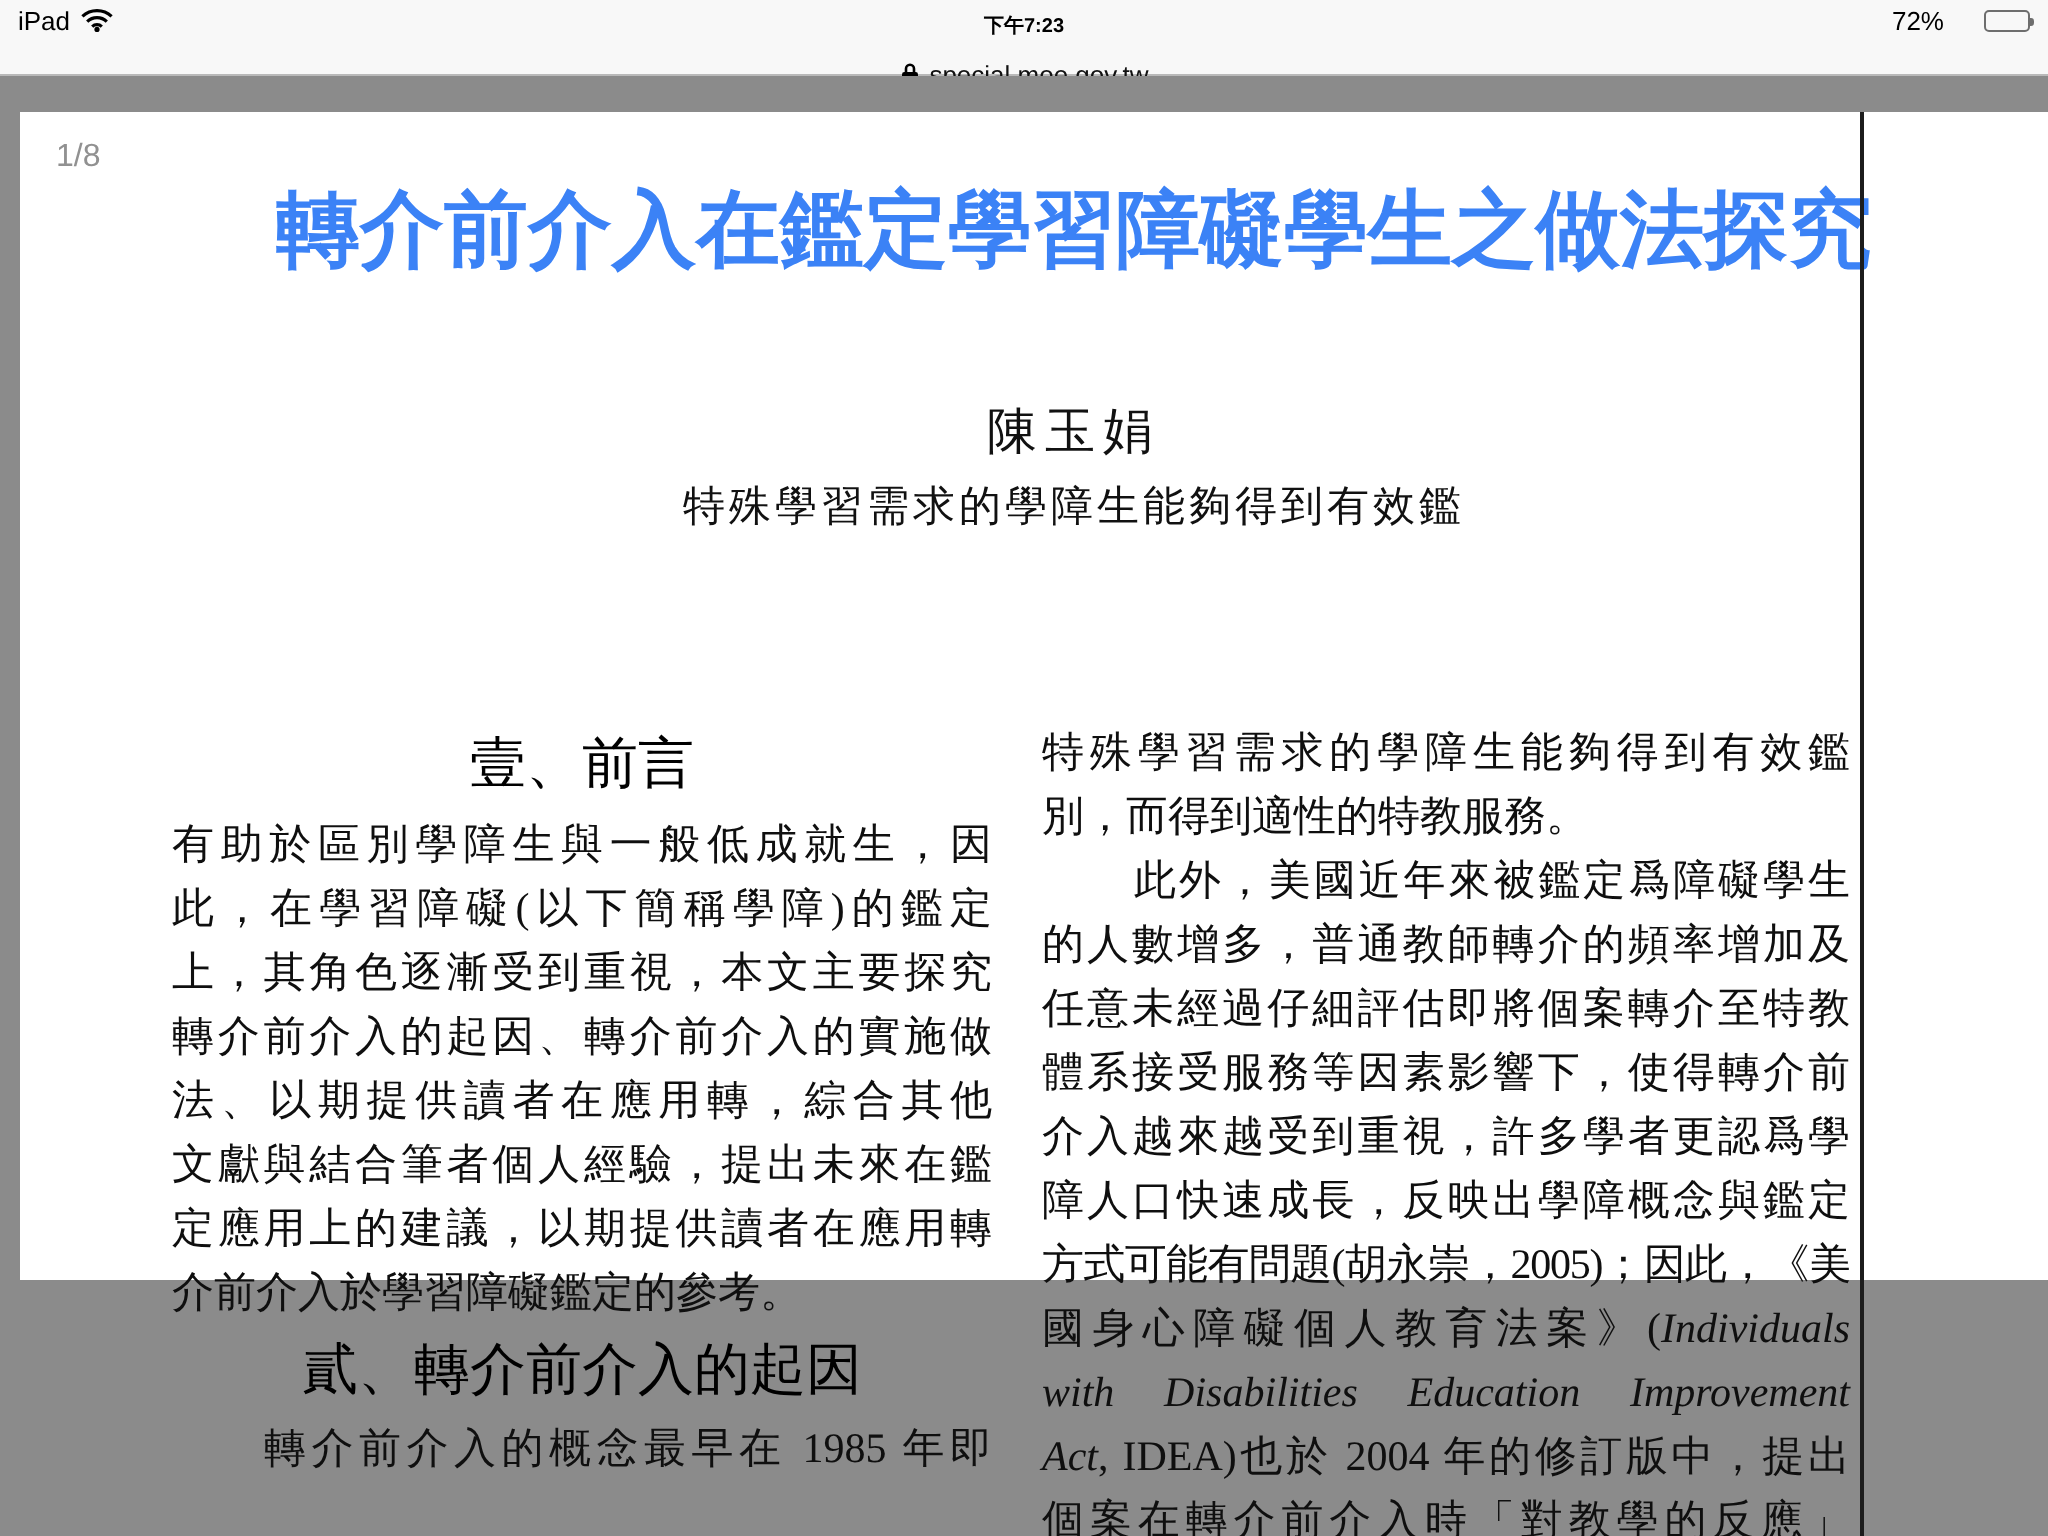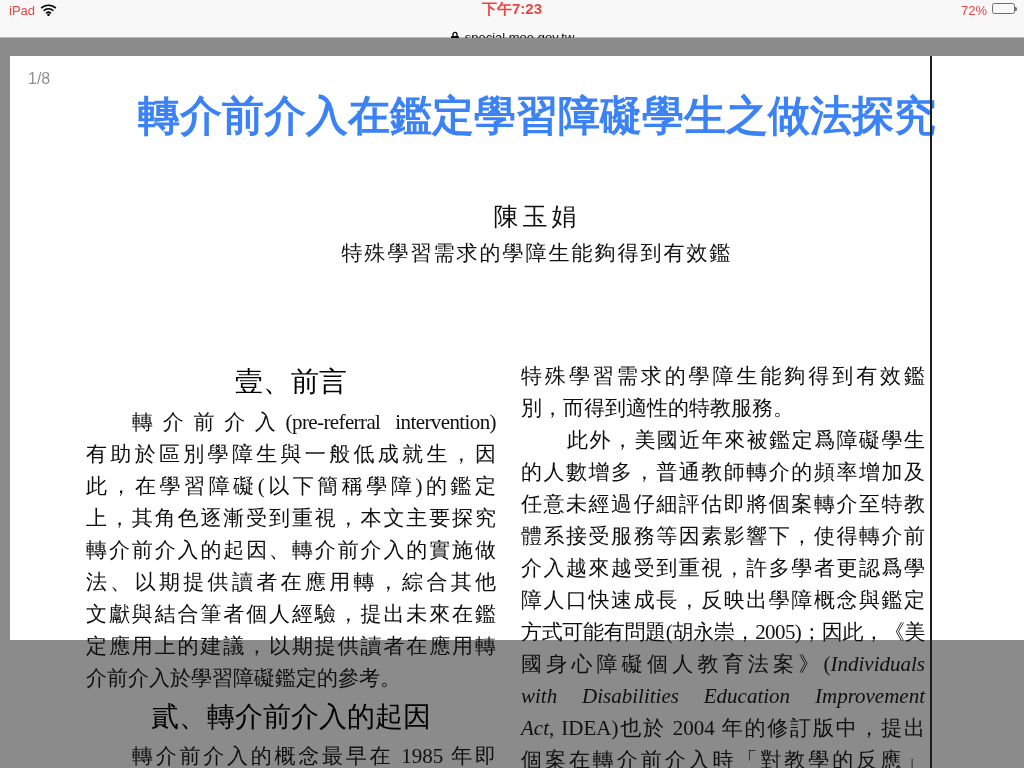--- a/index.html
+++ b/index.html
@@ -5,25 +5,25 @@
   html,body{margin:0;padding:0;}
   body{width:1024px;height:768px;overflow:hidden;background:#8b8b8b;
        font-family:"Liberation Sans", sans-serif;}
   .screen{position:relative;width:1024px;height:768px;}
 
   
   .chrome{position:absolute;left:0;top:0;width:1024px;height:38px;
           background:#f8f8f8;border-bottom:1px solid #b9b9b9;box-sizing:border-box;}
   .statusbar{position:absolute;left:0;top:0;width:100%;height:20px;
              display:flex;align-items:center;justify-content:space-between;
-             padding:0 9px;box-sizing:border-box;font-size:13px;color:#ef4444;}
+             padding:0 9px;box-sizing:border-box;font-size:13px;color:#000000;}
   .sb-left{display:flex;align-items:center;gap:5px;width:120px;}
   .sb-center{position:absolute;left:0;right:0;top:0;height:20px;display:flex;
-             align-items:flex-start;justify-content:center;font-weight:700;font-size:15px;pointer-events:none;}
-  .sb-right{display:flex;align-items:flex-start;gap:5px;justify-content:flex-end;width:120px;}
+             align-items:flex-end;justify-content:center;font-weight:700;font-size:10px;pointer-events:none;}
+  .sb-right{display:flex;align-items:center;gap:20px;justify-content:flex-end;width:120px;}
   .battery{position:relative;width:23px;height:11px;border:1px solid #6e6e6e;border-radius:2.5px;
            box-sizing:border-box;padding:1px;}
   .battery-fill{height:100%;background:#000;border-radius:1px;}
   .battery-nub{position:absolute;right:-3px;top:3px;width:2px;height:4px;background:#6e6e6e;
                border-radius:0 1.5px 1.5px 0;}
   .urlbar{position:absolute;left:0;top:28px;width:100%;height:18px;display:flex;
           align-items:center;justify-content:center;gap:5px;font-size:13px;color:#111;}
 
   
   .viewer{position:absolute;left:0;top:38px;width:1024px;height:730px;background:#8b8b8b;}
@@ -104,21 +104,20 @@
 
   <div class="viewer">
     <div class="page">
       <div class="page-indicator">1/8</div>
       <h1 class="doc-title">轉介前介入在鑑定學習障礙學生之做法探究</h1>
       <div class="author">陳玉娟</div>
       <div class="affiliation">特殊學習需求的學障生能夠得到有效鑑</div>
 
       <div class="col col-left" id="col-left">
           <div class="col-heading first"><span>壹、前言</span></div>
-          <div class="bodyline just ind tight"><span>轉介前介入(pre-referral intervention)</span></div>
           <div class="bodyline just"><span>有助於區別學障生與一般低成就生，因</span></div>
           <div class="bodyline just"><span>此，在學習障礙(以下簡稱學障)的鑑定</span></div>
           <div class="bodyline just"><span>上，其角色逐漸受到重視，本文主要探究</span></div>
           <div class="bodyline just"><span>轉介前介入的起因、轉介前介入的實施做</span></div>
           <div class="bodyline just"><span>法、以期提供讀者在應用轉，綜合其他</span></div>
           <div class="bodyline just"><span>文獻與結合筆者個人經驗，提出未來在鑑</span></div>
           <div class="bodyline just"><span>定應用上的建議，以期提供讀者在應用轉</span></div>
           <div class="bodyline"><span>介前介入於學習障礙鑑定的參考。</span></div>
           <div class="col-heading later"><span>貳、轉介前介入的起因</span></div>
           <div class="bodyline just ind"><span>轉介前介入的概念最早在 1985 年即</span></div>

